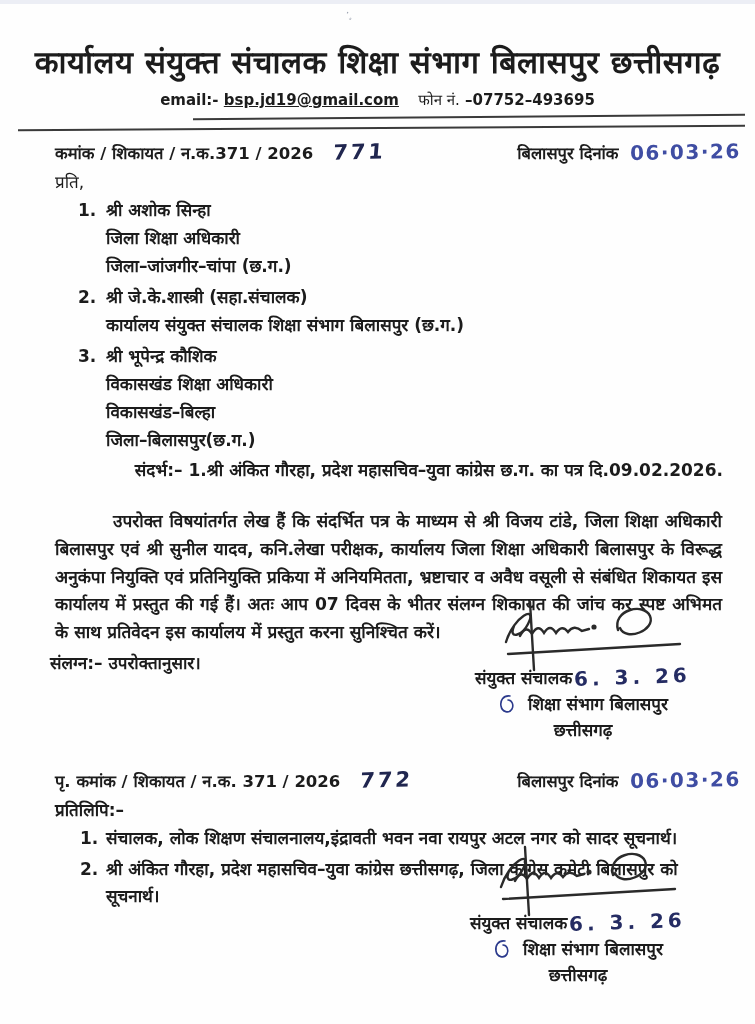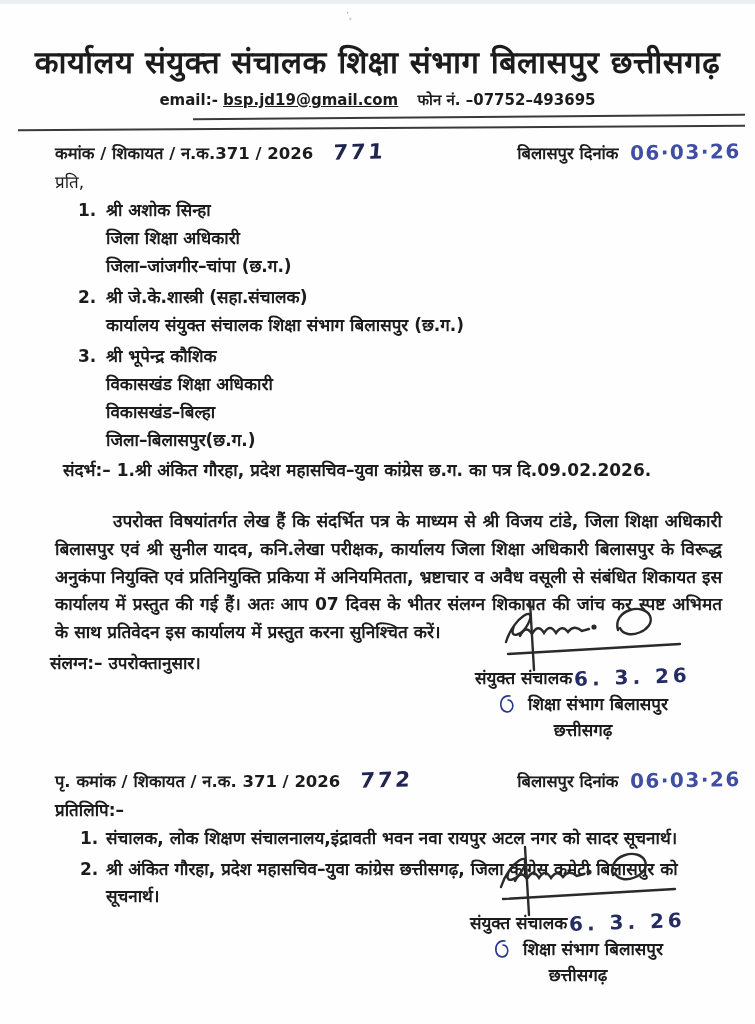--- a/index.html
+++ b/index.html
@@ -10,33 +10,33 @@
     background:#fefefe;
     font-family:"DejaVu Sans","Liberation Sans",sans-serif;
     color:#1c1c1c;
     overflow:hidden;
   }
   .top-scan-strip{position:absolute;top:0;left:0;width:755px;height:4px;background:#eceef5;}
   .smudge{position:absolute;top:8px;left:345px;width:14px;height:16px;color:#9aa0ae;font-size:11px;transform:rotate(18deg);}
   .title{margin:40px 30px 0 30px;text-align:center;font-size:31px;font-weight:700;letter-spacing:0.5px;}
   .email-line{margin-top:7px;text-align:center;font-size:15px;font-weight:700;}
   .email-line .email{text-decoration:underline;}
-  .email-line .phone{font-weight:700;margin-left:14px;}
+  .email-line .phone{font-weight:400;margin-left:14px;}
   .rule{border-top:2.2px solid #3a3a3a;height:0;}
   .rule1{width:552px;margin:7px 0 0 193px;transform:rotate(-0.45deg);}
   .rule2{width:727px;margin:9px 0 0 18px;transform:rotate(-0.35deg);}
   .ref-row{display:flex;justify-content:space-between;align-items:baseline;margin:11px 14px 0 55px;font-size:16.5px;font-weight:700;}
   .hw{font-weight:700;display:inline-block;}
   .hw-num{color:#20264f;font-size:21px;letter-spacing:3px;margin-left:14px;transform:rotate(-1.5deg) skewX(-6deg);}
   .hw-date{color:#3f4da3;font-size:20px;letter-spacing:1.5px;margin-left:6px;transform:rotate(-1deg);}
   .salutation{margin:6px 0 0 55px;font-size:17px;font-weight:400;}
   .addr-item{display:flex;margin:3px 0 2px 78px;font-size:17px;font-weight:700;line-height:28px;}
   .addr-num{width:28px;flex:none;}
   .subject{margin:17px 32px 0 50px;font-size:17px;font-weight:700;line-height:27px;padding-left:52px;text-indent:-52px;text-align:justify;}
-  .reference{margin:3px 32px 0 63px;font-size:17px;font-weight:700;line-height:27px;}
+  .reference{margin:3px 32px 0 47px;font-size:17px;font-weight:700;line-height:27px;text-align:right;}
   .body-para{margin:24px 33px 0 55px;font-size:17.2px;font-weight:700;line-height:27.8px;text-align:justify;text-indent:58px;}
   .enclosure{margin:4px 12px 0 50px;font-size:17px;font-weight:700;}
   .sig-block{position:absolute;width:310px;text-align:center;font-size:17px;font-weight:700;line-height:26px;}
   .sig-block-1{top:598px;left:428px;}
   .sig-block-2{top:843px;left:423px;}
   .sig-svg{display:block;margin:0 auto -12px auto;}
   .sig-date{color:#252c63;font-size:20px;letter-spacing:4px;transform:rotate(-2deg);margin-left:2px;}
   .sig-line2{display:flex;align-items:center;justify-content:center;gap:10px;}
   .circle-mark{flex:none;margin-right:2px;}
   .ref-row-2{margin-top:94px;}

